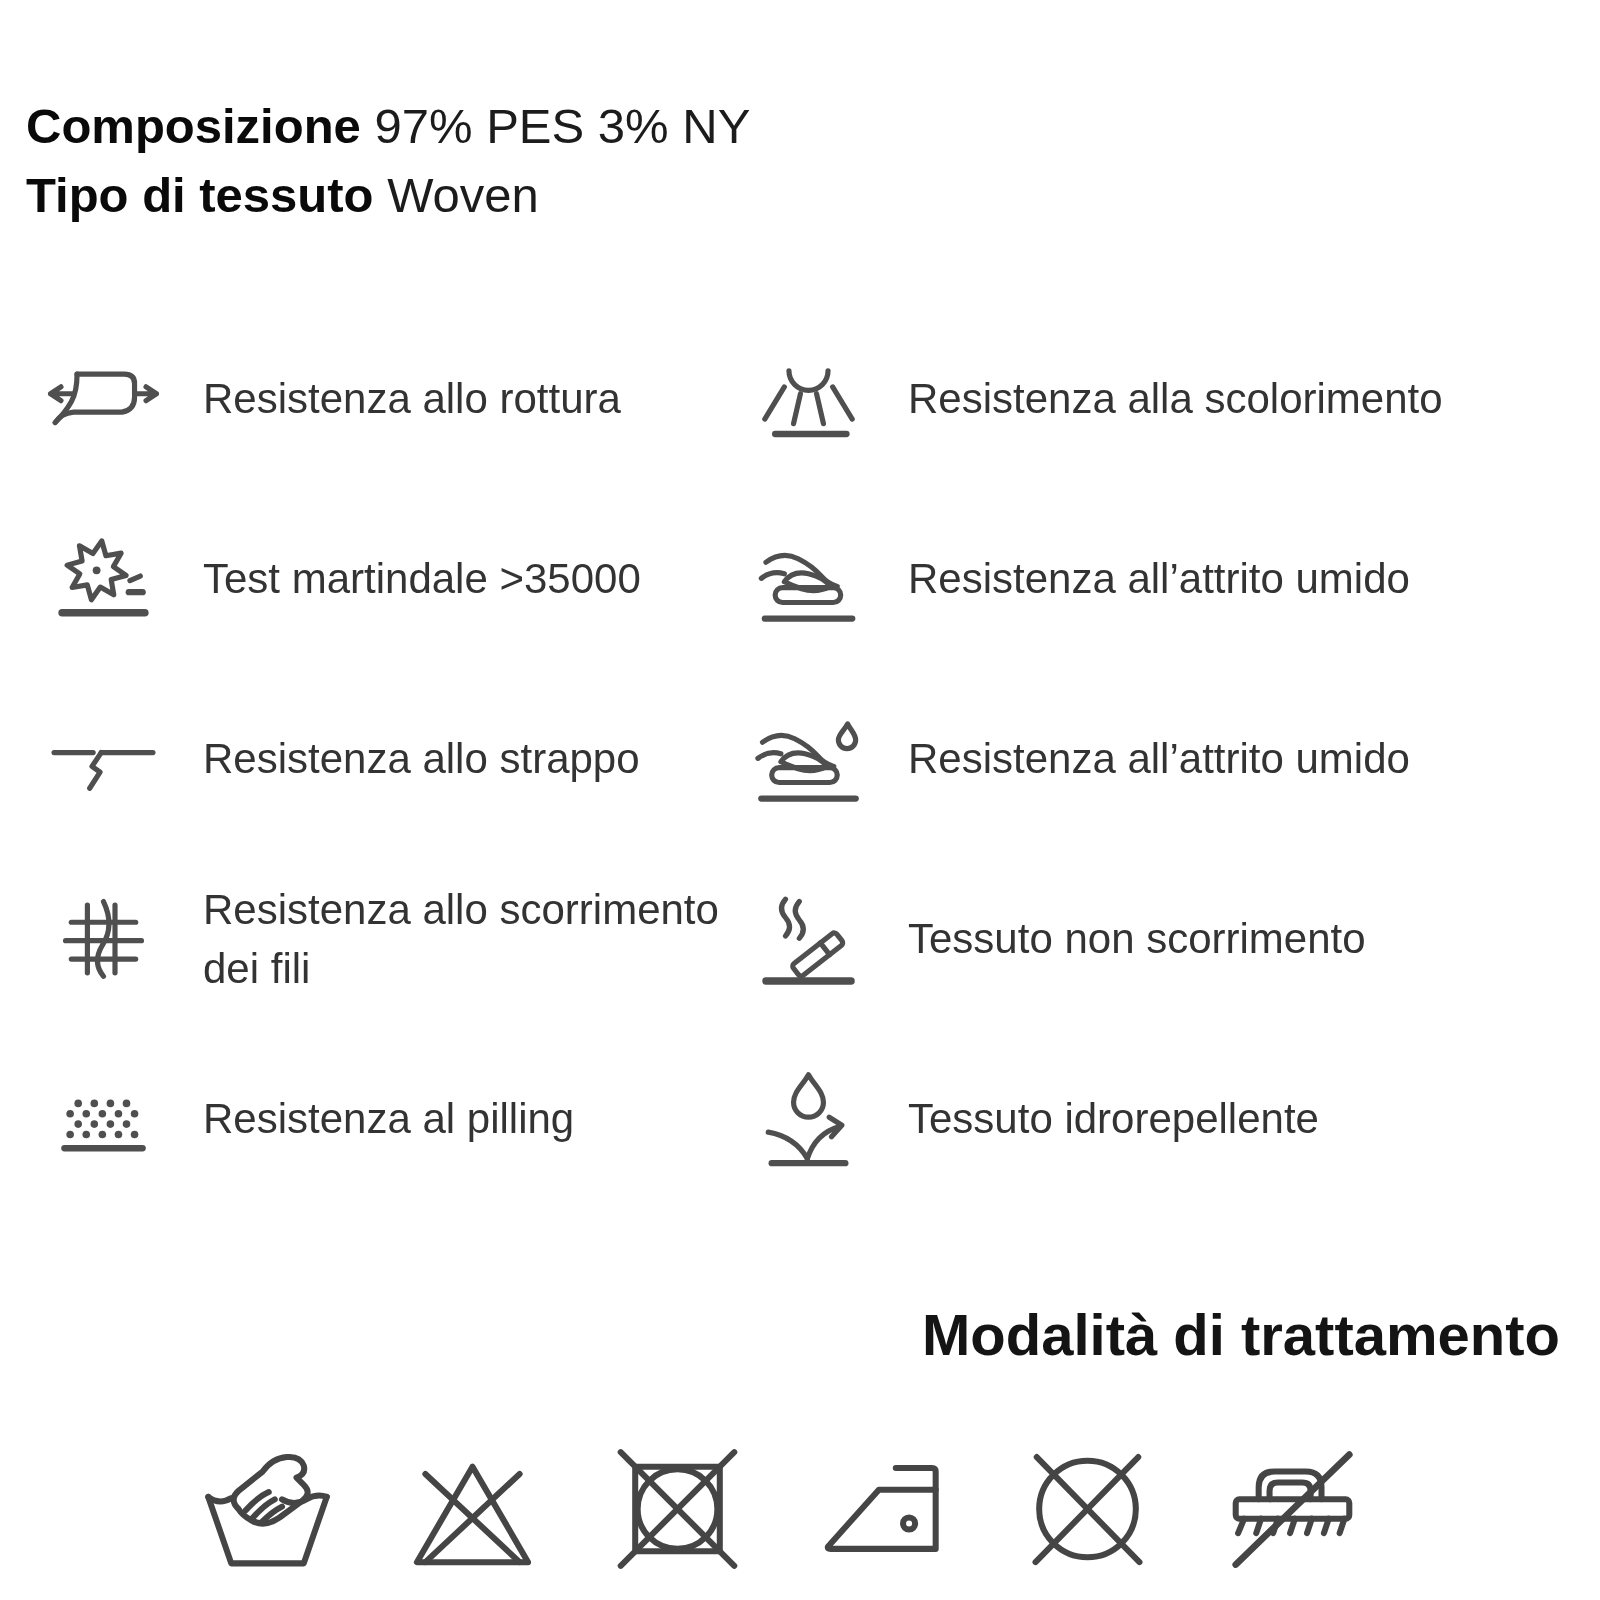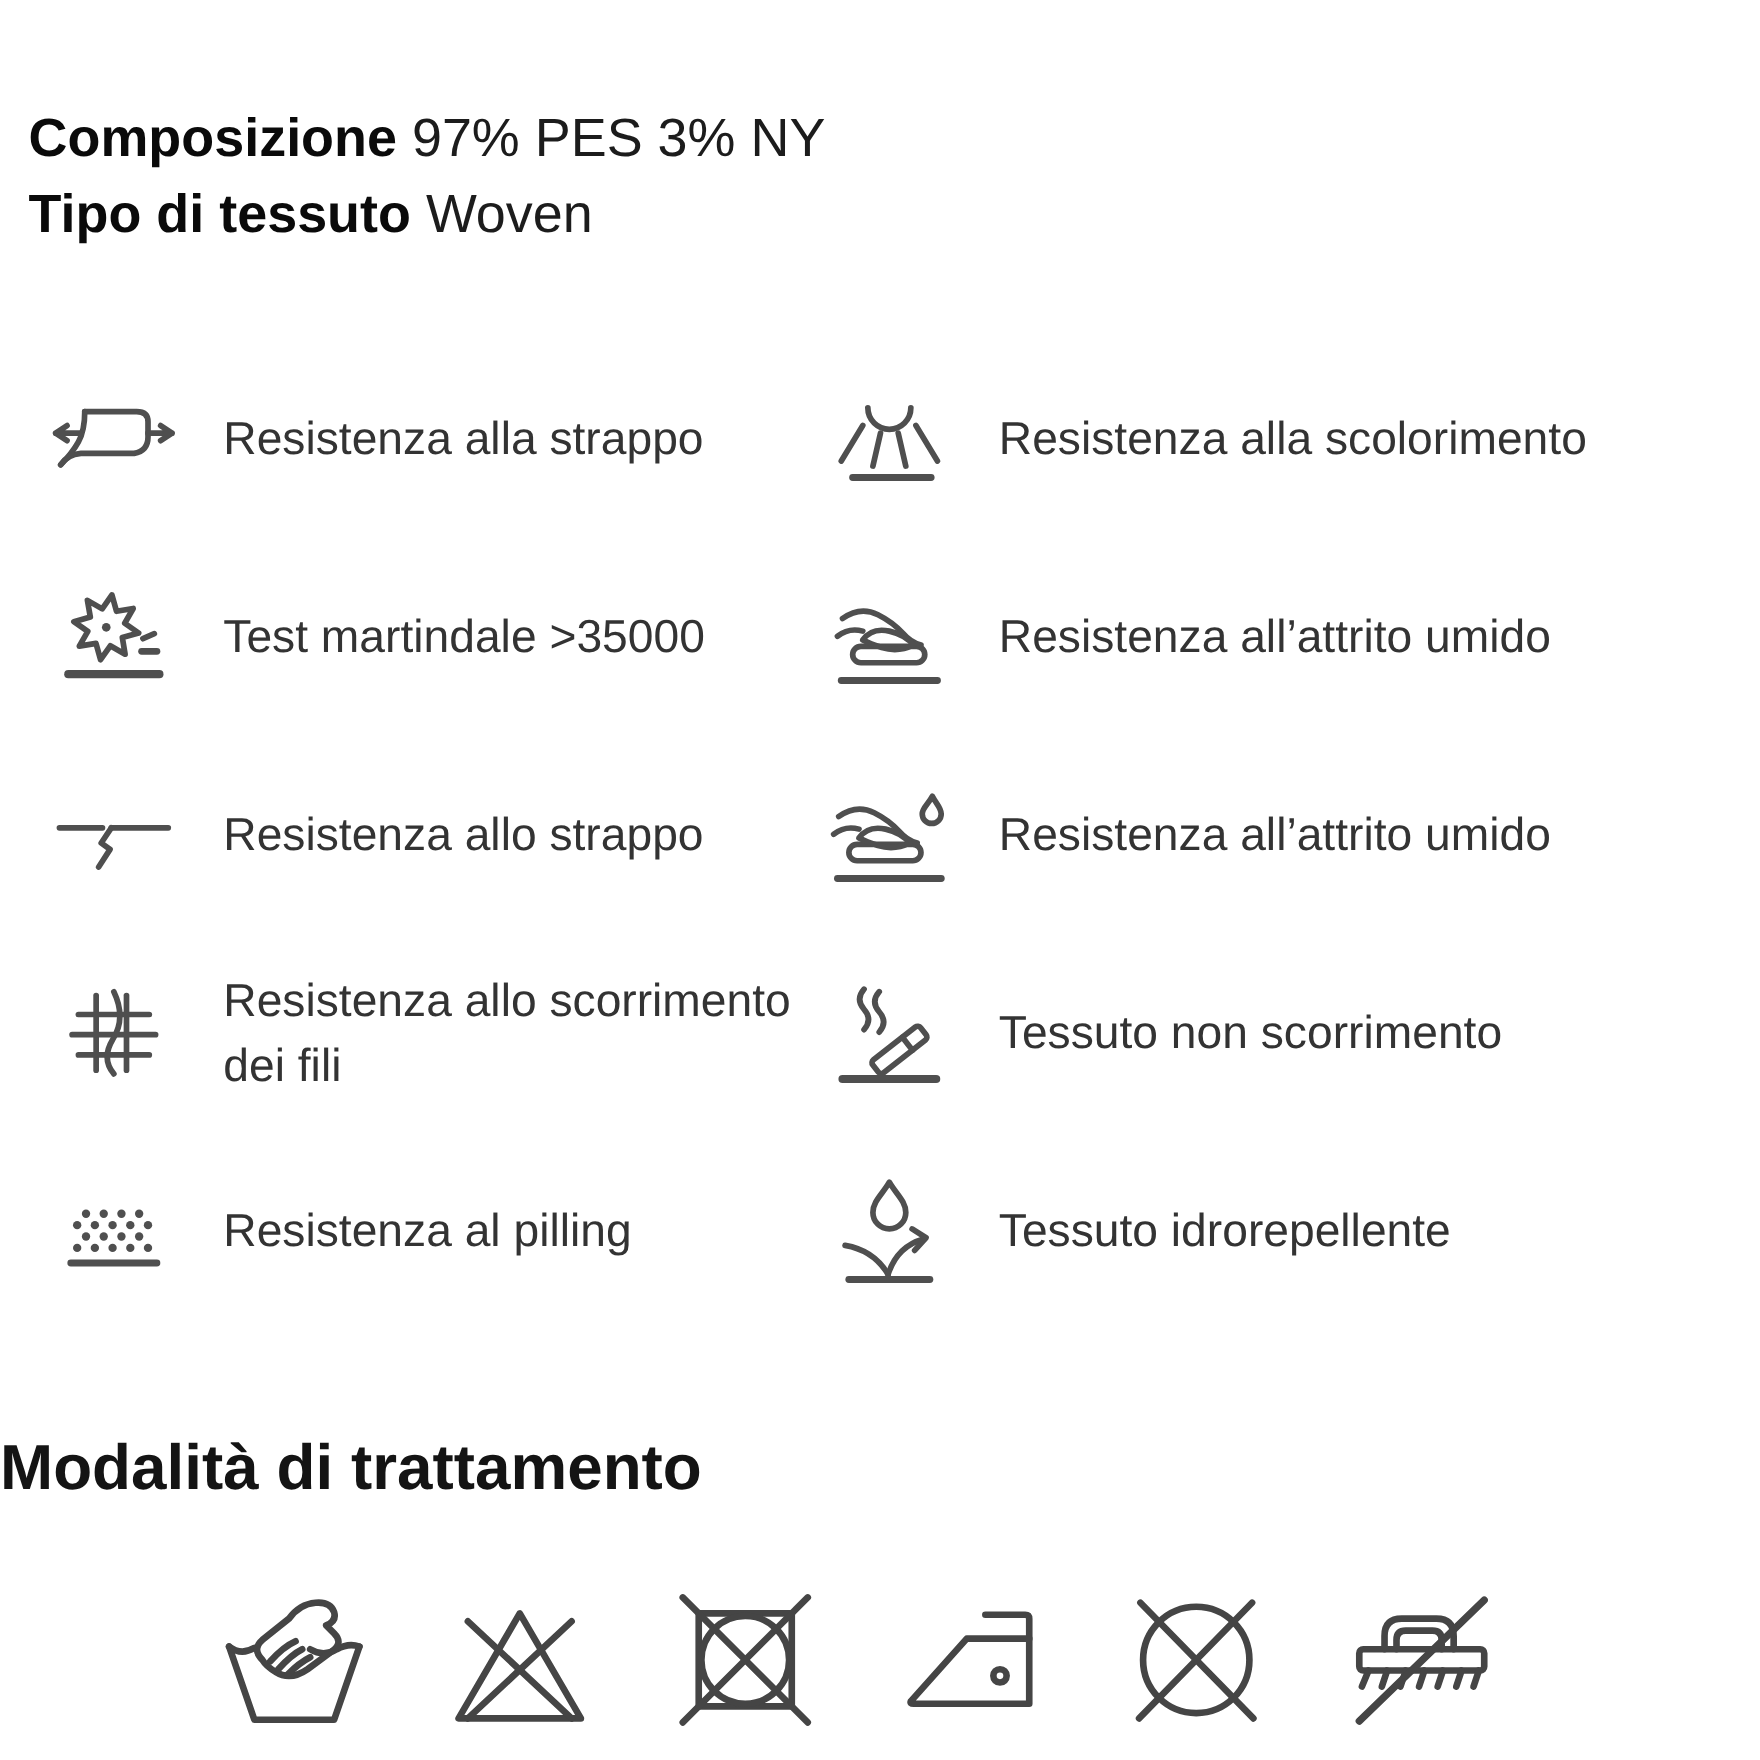--- a/index.html
+++ b/index.html
@@ -23,21 +23,21 @@
   .right .flabel{max-width:660px;}
 
   
   .ficon svg *{fill:none;stroke:#4f4f4f;stroke-width:4.5;stroke-linecap:round;stroke-linejoin:round;}
   .care svg *{fill:none;stroke:#454545;stroke-width:5;stroke-linecap:round;stroke-linejoin:round;}
   .dot{fill:#4f4f4f !important;stroke:none !important;}
   .thick{stroke-width:5.5 !important;}
   .xthick{stroke-width:6.5 !important;}
 
   
-  .care-title{margin:92px 0 0 0;text-align:left;font-size:58px;font-weight:700;color:#141414;}
+  .care-title{margin:92px 0 0 0;text-align:right;font-size:58px;font-weight:700;color:#141414;}
   .care-row{margin-top:66px;display:flex;justify-content:center;gap:60px;}
   .care{width:145px;height:150px;display:flex;align-items:center;justify-content:center;}
   .care svg{width:145px;height:150px;}
 </style>
 </head>
 <body>
 
 <div class="page">
 
   <header>
@@ -55,21 +55,21 @@
 
     <div class="frow left">
       <span class="ficon">
         <svg viewBox="0 0 100 100">
           <path d="M27 28 H68 Q77 28 77 36 V48 Q77 59 66 61 H24 Q13 62 8 70"></path>
           <path d="M27 28 Q27 43 22 52 Q17 61 8 70"></path>
           <path d="M23 45 H4 M4 45 l9 -6 M4 45 l9 6"></path>
           <path d="M77 45 H96 M96 45 l-9 -6 M96 45 l-9 6"></path>
         </svg>
       </span>
-      <span class="flabel">Resistenza alla strappo</span>
+      <span class="flabel">Resistenza allo rottura</span>
     </div>
 
     <div class="frow right">
       <span class="ficon">
         <svg viewBox="0 0 100 100">
           <path d="M33 25 A17 17 0 0 0 67 25"></path>
           <path d="M29 39 L12 67"></path>
           <path d="M43 45 L37 71"></path>
           <path d="M57 45 L63 71"></path>
           <path d="M71 39 L88 67"></path>

